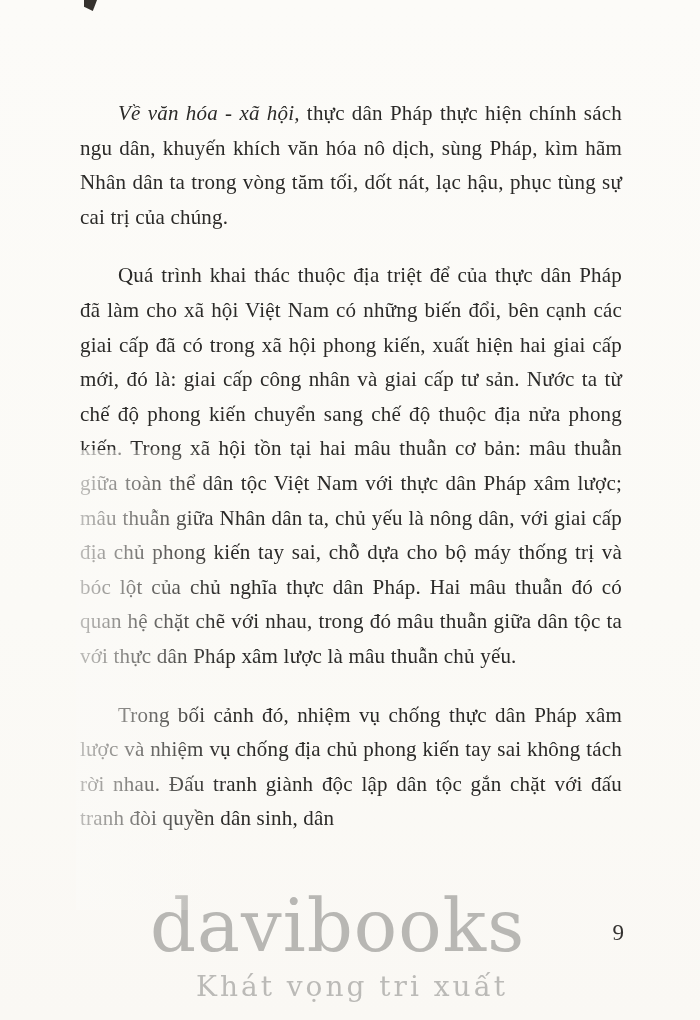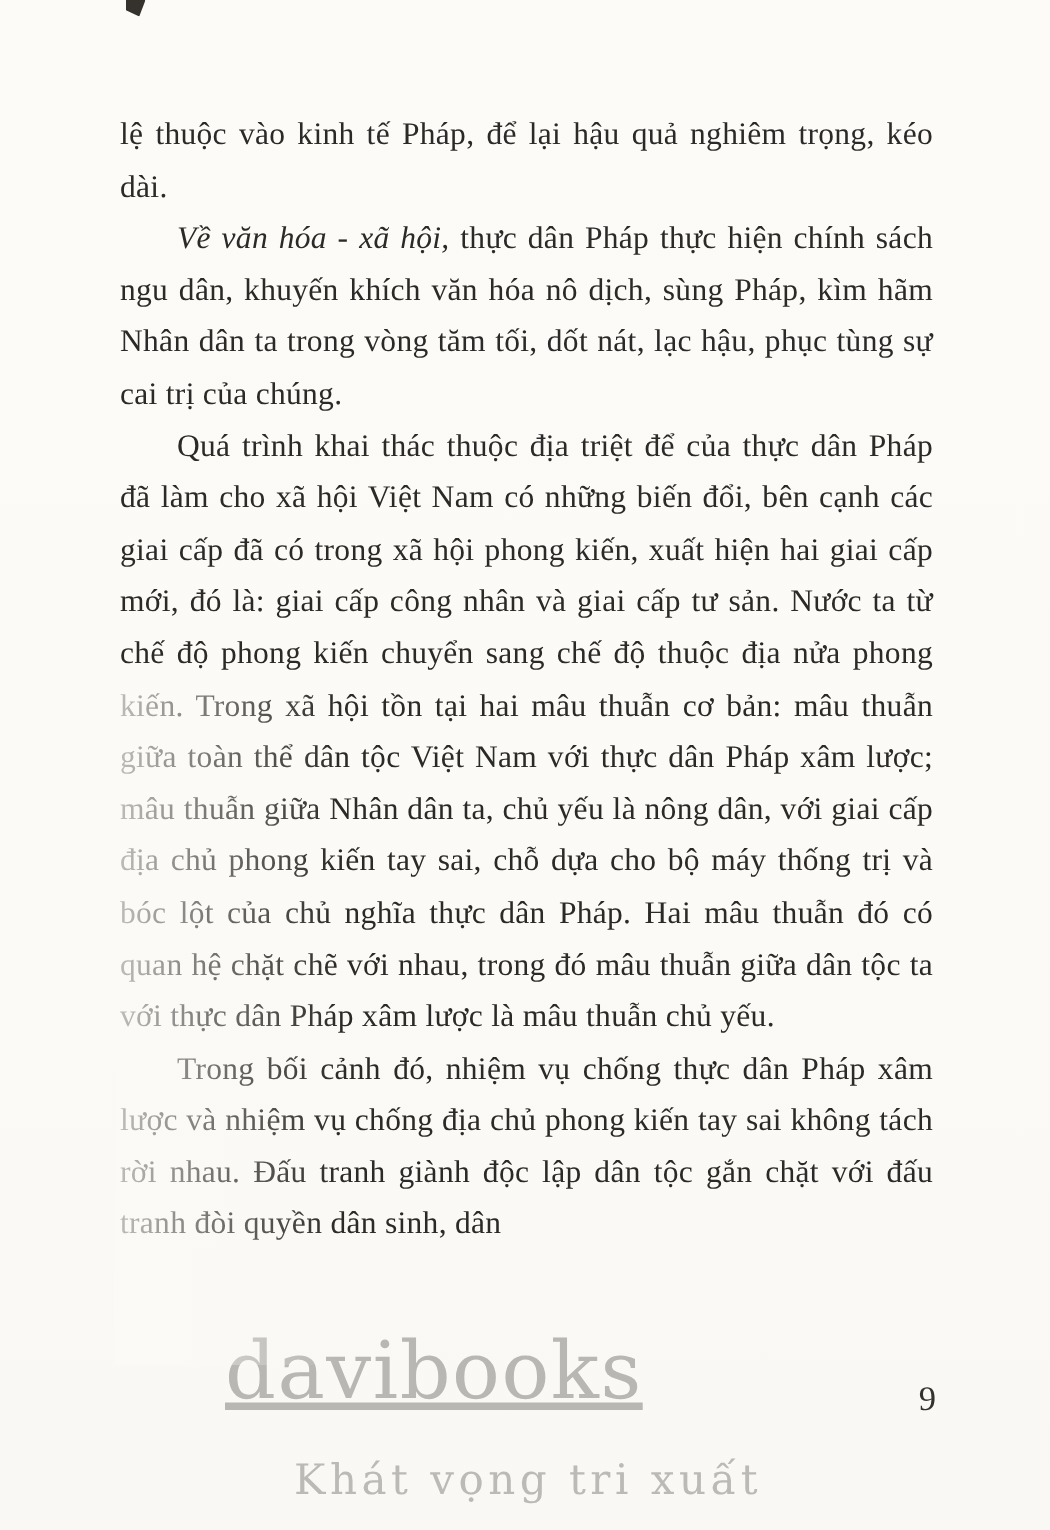--- a/index.html
+++ b/index.html
@@ -32,45 +32,44 @@
     top: 72px;
     width: 542px;
     font-size: 21px;
     line-height: 34.6px;
     color: #2b2a28;
     text-align: justify;
     z-index: 1;
     letter-spacing: 0.2px;
   }
   .para { margin: 0; }
-  .para.indent { text-indent: 38px; }
+  .para.indent { text-indent: 38px; margin-top: 24px; }
   .italic { font-style: italic; }
   .fade-overlay {
     position: absolute;
     left: 76px;
     top: 450px;
     width: 150px;
     height: 460px;
     background: linear-gradient(90deg, rgba(251,250,247,0.72) 0%, rgba(251,250,247,0.35) 45%, rgba(251,250,247,0) 100%);
     z-index: 2;
     pointer-events: none;
   }
   .watermark { position: absolute; left: 0; top: 0; width: 100%; height: 100%; z-index: 0; }
   .wm-brand {
     position: absolute;
     left: 150px;
     top: 884px;
     font-family: "DejaVu Serif", serif;
-    font-size: 53px;
+    font-size: 72px;
     font-weight: 500;
     color: #a6a5a2;
     opacity: 0.78;
     letter-spacing: 1px;
     white-space: nowrap;
-    text-decoration: underline;
   }
   .wm-tagline {
     position: absolute;
     left: 196px;
     top: 970px;
     font-family: "DejaVu Serif", serif;
     font-size: 28px;
     color: #b1b0ad;
     opacity: 0.85;
     letter-spacing: 3px;
@@ -86,21 +85,20 @@
   }
 </style>
 </head>
 <body>
 
 <div class="page">
 
   <div class="scan-mark"></div>
 
   <div class="text-block">
-    <p class="para">lệ thuộc vào kinh tế Pháp, để lại hậu quả nghiêm trọng, kéo dài.</p>
     <p class="para indent"><span class="italic">Về văn hóa - xã hội,</span><span> thực dân Pháp thực hiện chính sách ngu dân, khuyến khích văn hóa nô dịch, sùng Pháp, kìm hãm Nhân dân ta trong vòng tăm tối, dốt nát, lạc hậu, phục tùng sự cai trị của chúng.</span></p>
     <p class="para indent">Quá trình khai thác thuộc địa triệt để của thực dân Pháp đã làm cho xã hội Việt Nam có những biến đổi, bên cạnh các giai cấp đã có trong xã hội phong kiến, xuất hiện hai giai cấp mới, đó là: giai cấp công nhân và giai cấp tư sản. Nước ta từ chế độ phong kiến chuyển sang chế độ thuộc địa nửa phong kiến. Trong xã hội tồn tại hai mâu thuẫn cơ bản: mâu thuẫn giữa toàn thể dân tộc Việt Nam với thực dân Pháp xâm lược; mâu thuẫn giữa Nhân dân ta, chủ yếu là nông dân, với giai cấp địa chủ phong kiến tay sai, chỗ dựa cho bộ máy thống trị và bóc lột của chủ nghĩa thực dân Pháp. Hai mâu thuẫn đó có quan hệ chặt chẽ với nhau, trong đó mâu thuẫn giữa dân tộc ta với thực dân Pháp xâm lược là mâu thuẫn chủ yếu.</p>
     <p class="para indent">Trong bối cảnh đó, nhiệm vụ chống thực dân Pháp xâm lược và nhiệm vụ chống địa chủ phong kiến tay sai không tách rời nhau. Đấu tranh giành độc lập dân tộc gắn chặt với đấu tranh đòi quyền dân sinh, dân</p>
   </div>
 
   <div class="fade-overlay"></div>
 
   <div class="watermark">
     <div class="wm-brand">davibooks</div>
     <div class="wm-tagline">Khát vọng tri xuất</div>

